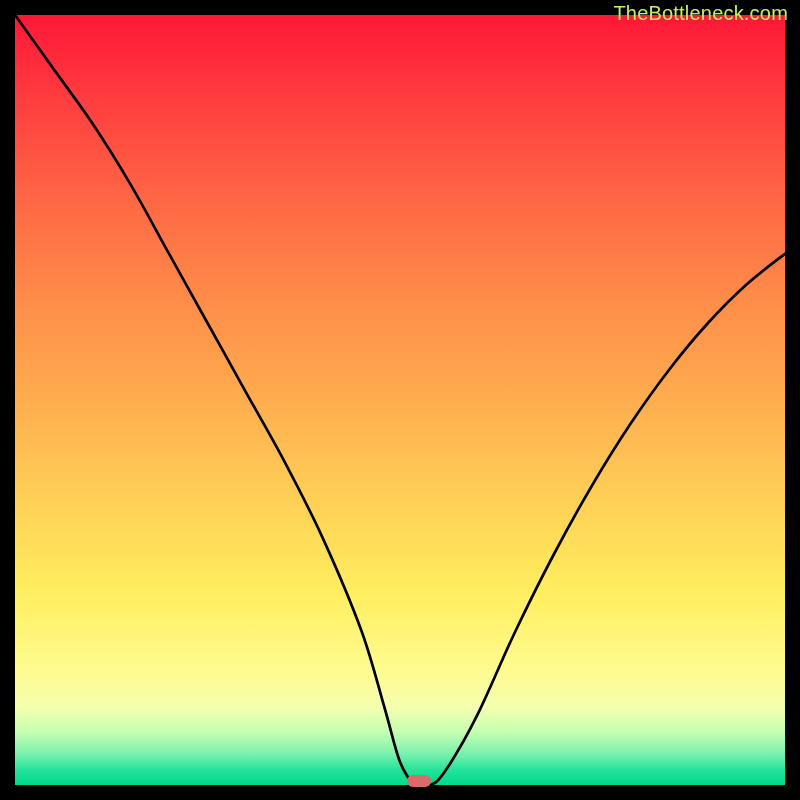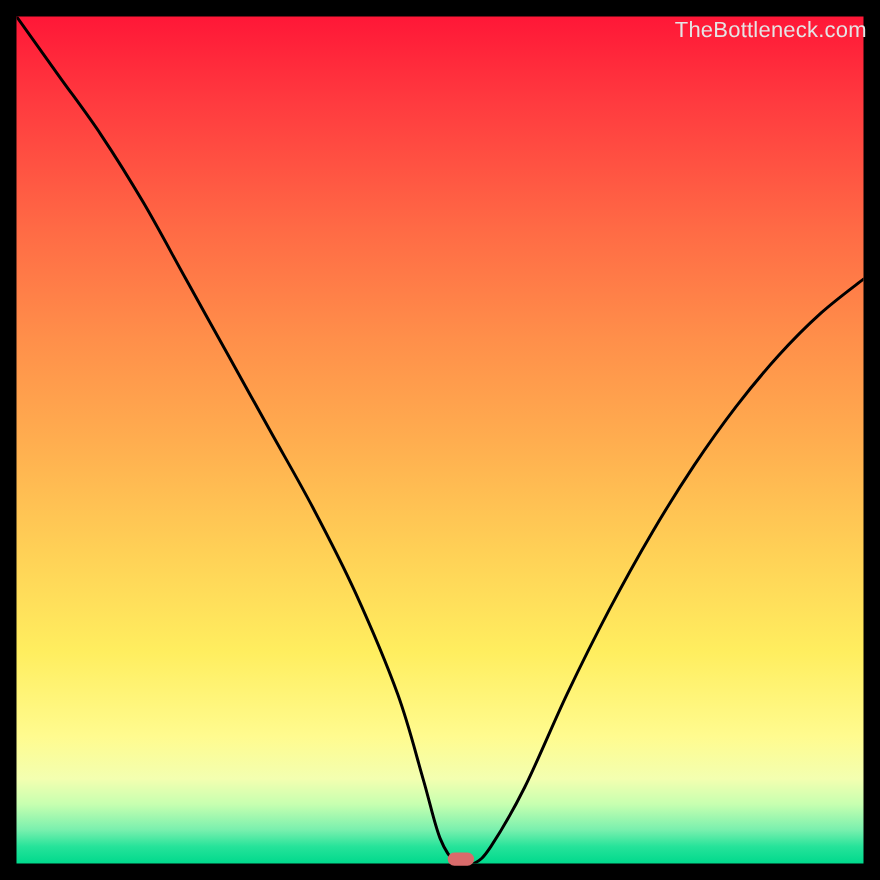--- a/index.html
+++ b/index.html
@@ -53,26 +53,25 @@
     width: 24px;
     height: 12px;
     border-radius: 6px;
     background: #d96b6b;
     transform: translate(-50%, -50%);
   }
   .watermark {
     position: absolute;
     top: 2px;
     right: 12px;
-    color: #e5e5e5;
+    color: #bef264;
     font-size: 20px;
     font-weight: 500;
     letter-spacing: 0.2px;
     user-select: none;
-    margin-top: 15px;
   }
 </style>
 </head>
 <body>
 
 <div class="stage">
 
   <div class="plot-area">
 
     <svg class="curve" viewBox="0 0 100 100" preserveAspectRatio="none">

